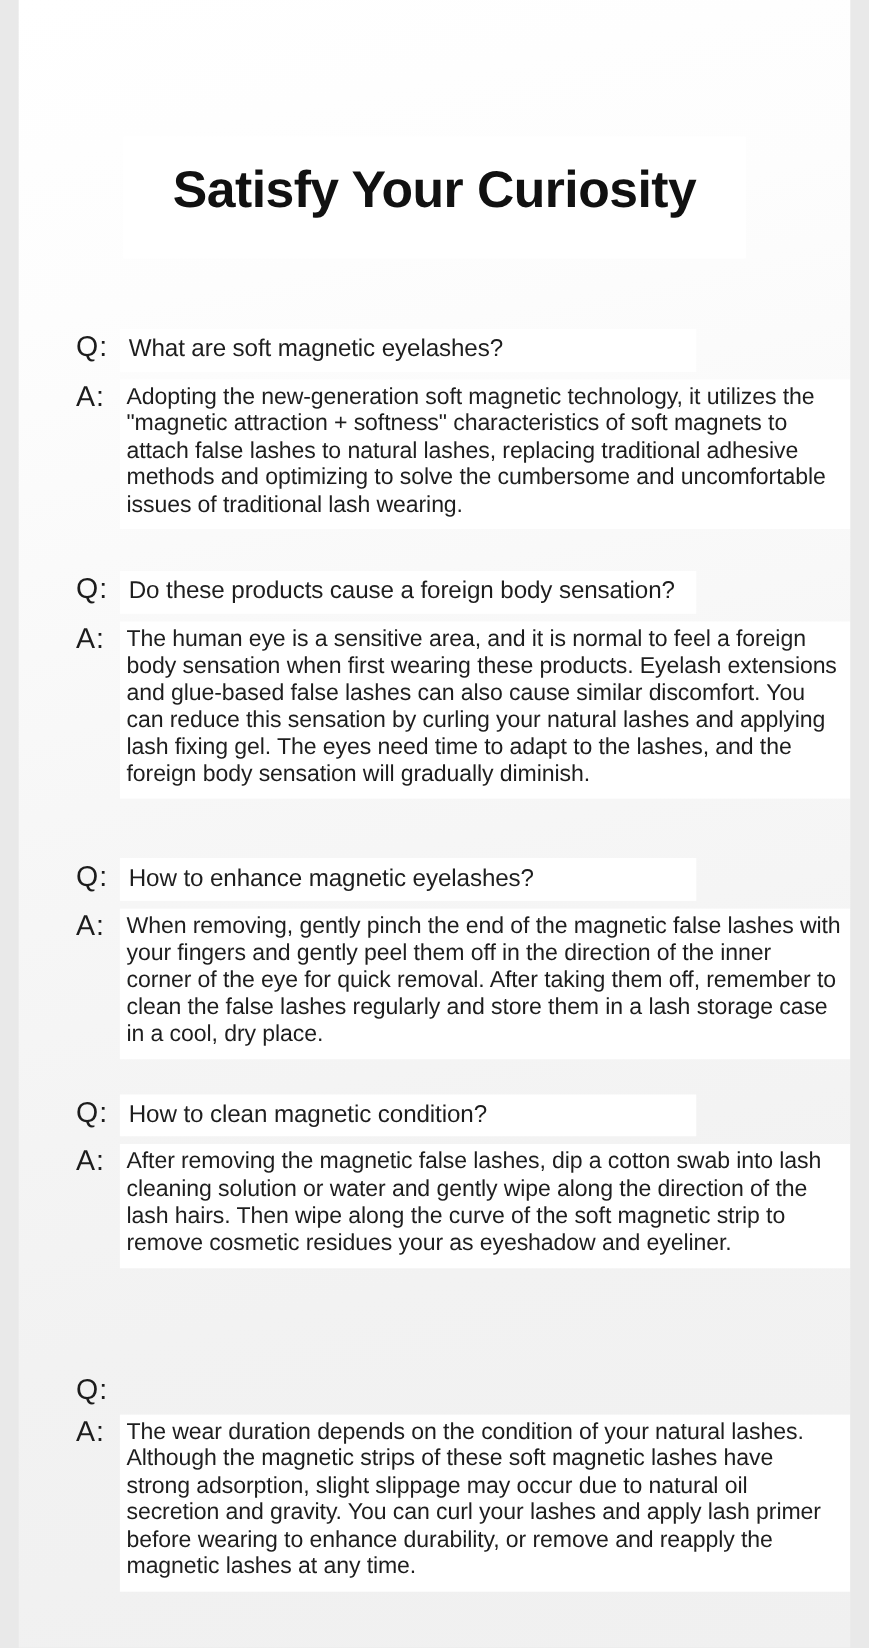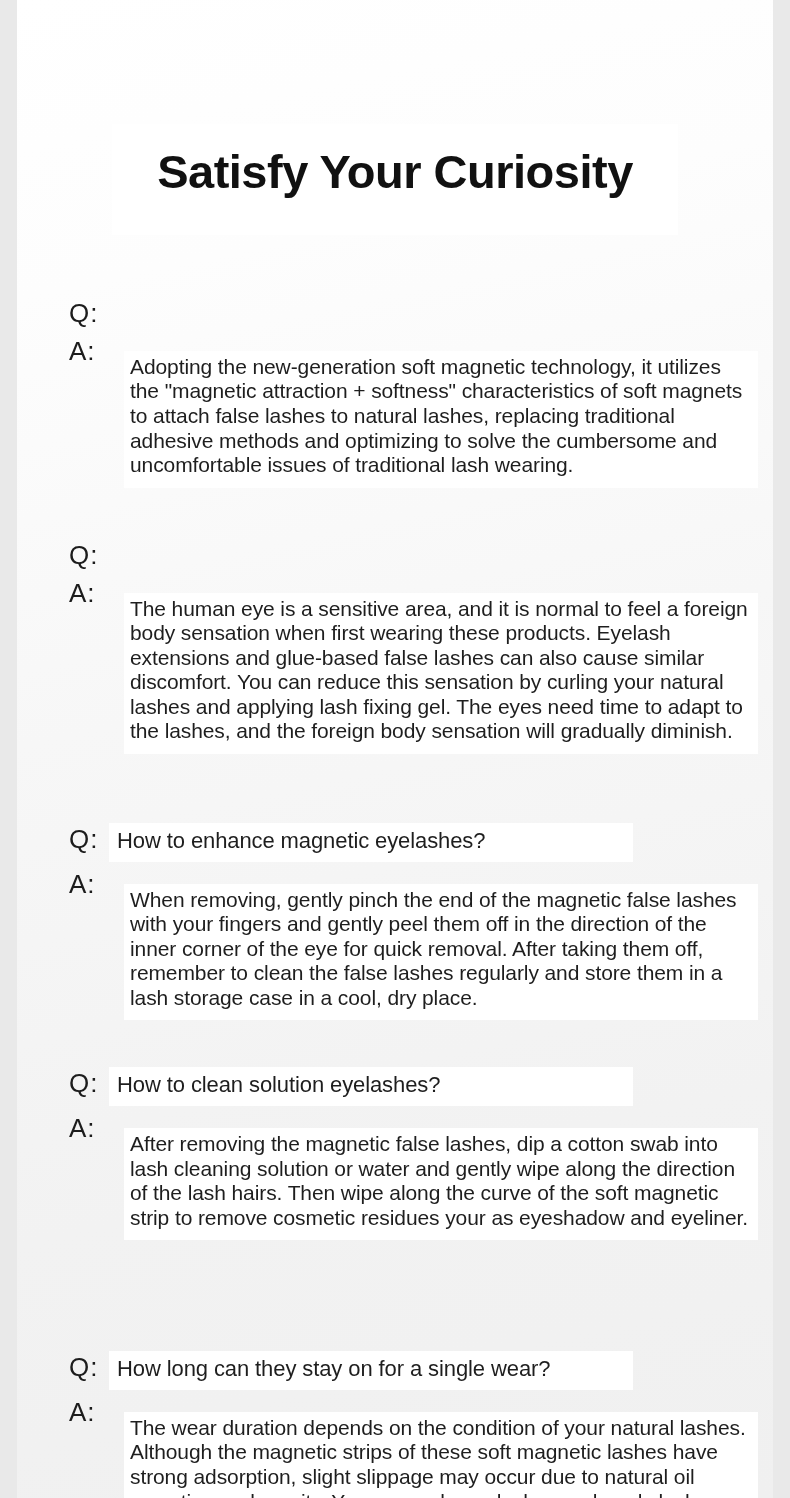--- a/index.html
+++ b/index.html
@@ -68,21 +68,21 @@
   }
   .a-row {
     display: flex;
     align-items: flex-start;
     margin-top: 7px;
   }
   .a-row .prefix {
     margin-top: 1px;
   }
   .a-text {
-    margin: 15px;
+    margin: 0;
     background: #ffffff;
     width: 652px;
     font-size: 21px;
     line-height: 1.17;
     letter-spacing: -0.1px;
     padding: 4px 8px 10px 6px;
     color: #1e1e1e;
   }
 </style>
 </head>
@@ -92,30 +92,32 @@
 
   <div class="title-band">
     <h1 class="page-title">Satisfy Your Curiosity</h1>
   </div>
 
   <div class="faq">
 
     <section class="faq-item item-1">
       <div class="q-row">
         <span class="prefix">Q:</span>
+        <span class="q-text">What are soft magnetic eyelashes?</span>
       </div>
       <div class="a-row">
         <span class="prefix">A:</span>
         <p class="a-text">Adopting the new-generation soft magnetic technology, it utilizes the "magnetic attraction + softness" characteristics of soft magnets to attach false lashes to natural lashes, replacing traditional adhesive methods and optimizing to solve the cumbersome and uncomfortable issues of traditional lash wearing.</p>
       </div>
     </section>
 
     <section class="faq-item item-2">
       <div class="q-row">
         <span class="prefix">Q:</span>
+        <span class="q-text">Do these products cause a foreign body sensation?</span>
       </div>
       <div class="a-row">
         <span class="prefix">A:</span>
         <p class="a-text">The human eye is a sensitive area, and it is normal to feel a foreign body sensation when first wearing these products. Eyelash extensions and glue-based false lashes can also cause similar discomfort. You can reduce this sensation by curling your natural lashes and applying lash fixing gel. The eyes need time to adapt to the lashes, and the foreign body sensation will gradually diminish.</p>
       </div>
     </section>
 
     <section class="faq-item item-3">
       <div class="q-row">
         <span class="prefix">Q:</span>
@@ -123,32 +125,31 @@
       </div>
       <div class="a-row">
         <span class="prefix">A:</span>
         <p class="a-text">When removing, gently pinch the end of the magnetic false lashes with your fingers and gently peel them off in the direction of the inner corner of the eye for quick removal. After taking them off, remember to clean the false lashes regularly and store them in a lash storage case in a cool, dry place.</p>
       </div>
     </section>
 
     <section class="faq-item item-4">
       <div class="q-row">
         <span class="prefix">Q:</span>
-        <span class="q-text">How to clean solution eyelashes?</span>
+        <span class="q-text">How to clean magnetic condition?</span>
       </div>
       <div class="a-row">
         <span class="prefix">A:</span>
         <p class="a-text">After removing the magnetic false lashes, dip a cotton swab into lash cleaning solution or water and gently wipe along the direction of the lash hairs. Then wipe along the curve of the soft magnetic strip to remove cosmetic residues your as eyeshadow and eyeliner.</p>
       </div>
     </section>
 
     <section class="faq-item item-5">
       <div class="q-row">
         <span class="prefix">Q:</span>
-        <span class="q-text">How long can they stay on for a single wear?</span>
       </div>
       <div class="a-row">
         <span class="prefix">A:</span>
         <p class="a-text">The wear duration depends on the condition of your natural lashes. Although the magnetic strips of these soft magnetic lashes have strong adsorption, slight slippage may occur due to natural oil secretion and gravity. You can curl your lashes and apply lash primer before wearing to enhance durability, or remove and reapply the magnetic lashes at any time.</p>
       </div>
     </section>
 
   </div>
 </div>
 

